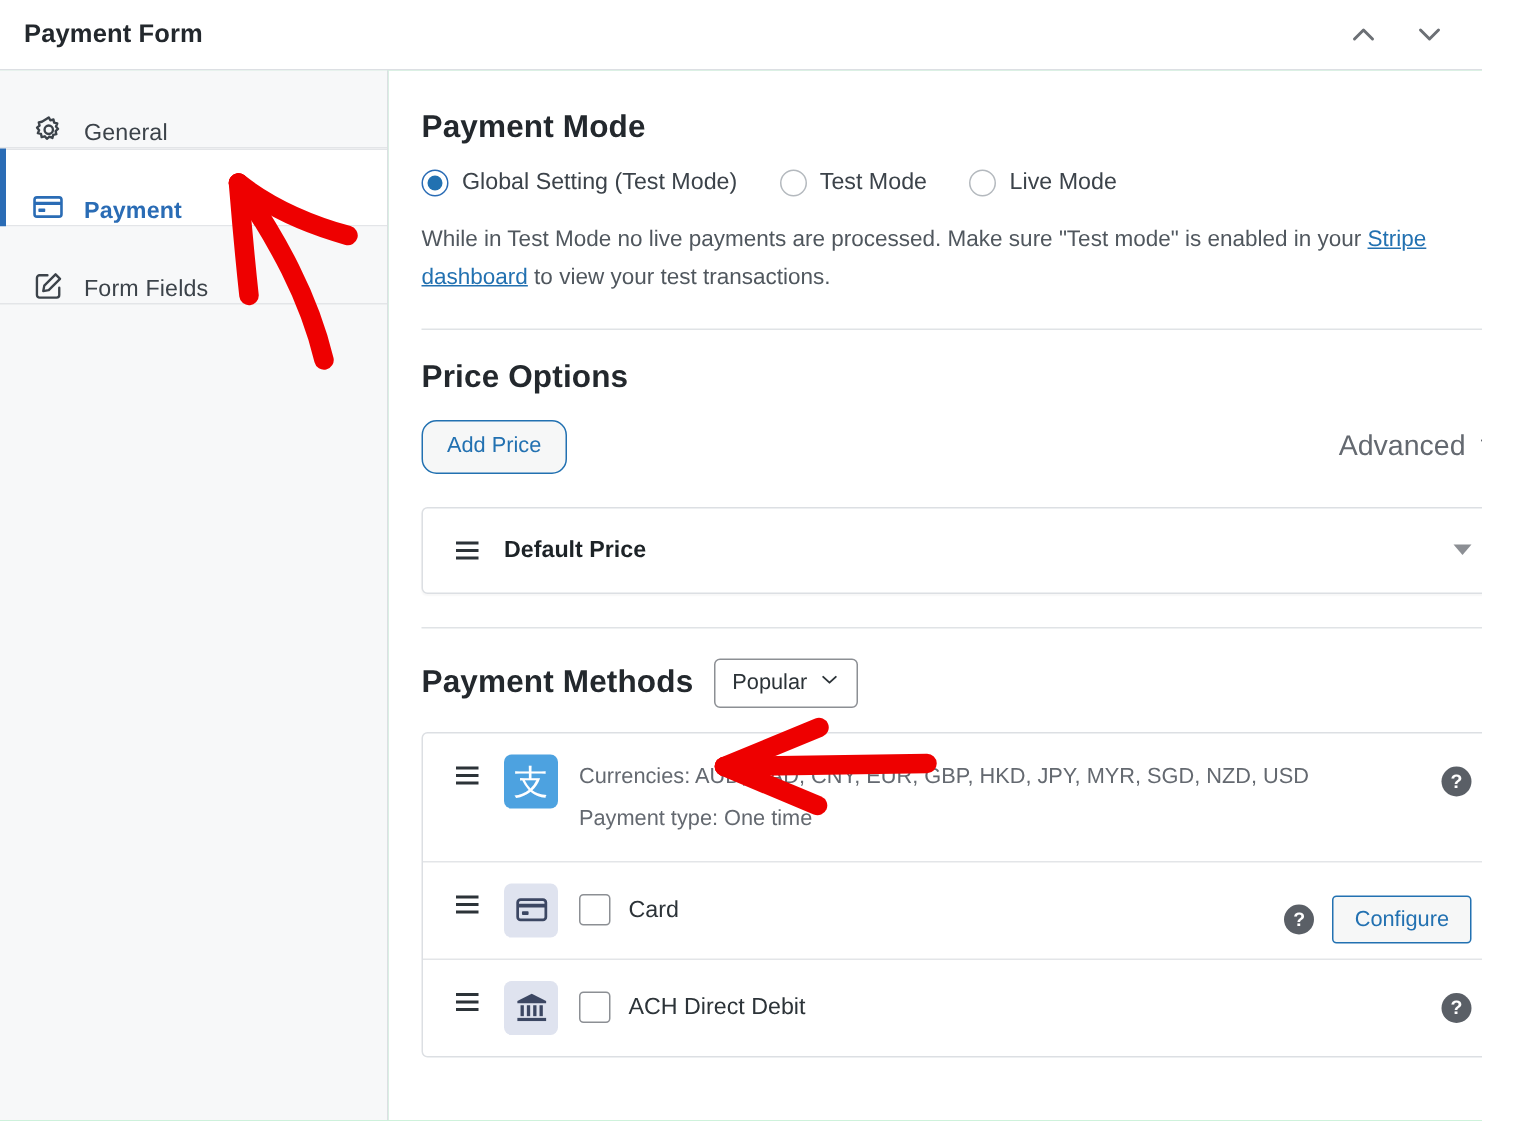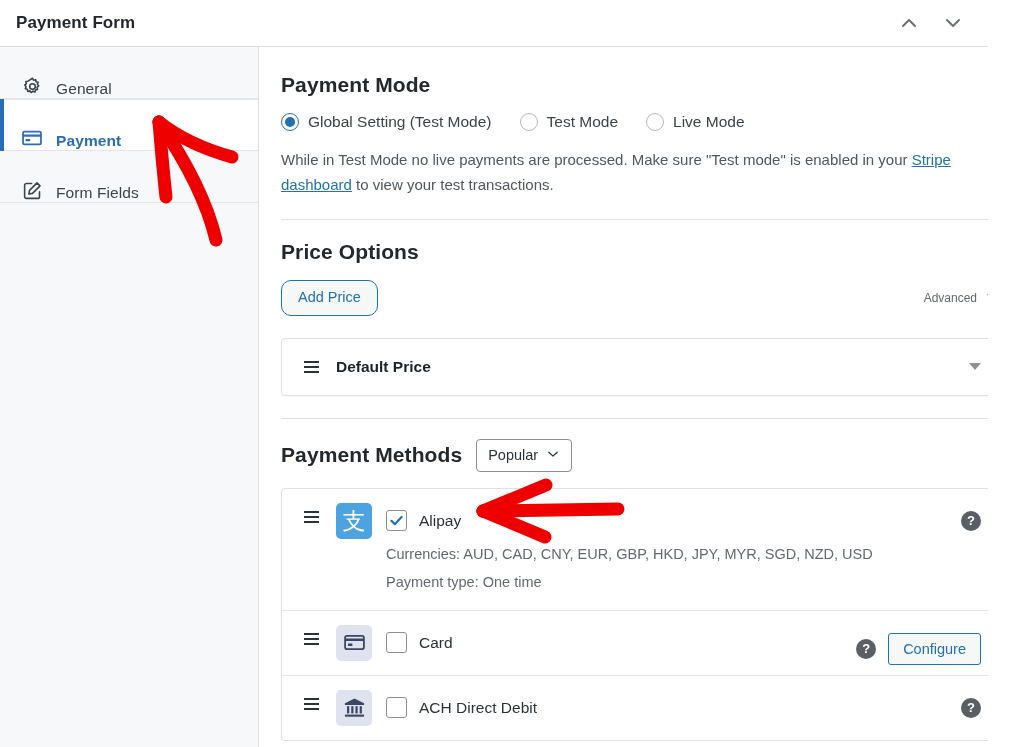--- a/index.html
+++ b/index.html
@@ -123,21 +123,21 @@
   .price-head { display: flex; align-items: center; }
   .btn-secondary {
     background: #f6f7f7; border: 1px solid #2271b1; color: #2271b1;
     border-radius: 10px; font-size: 14.5px;
     padding: 8px 16px; cursor: pointer;
     font-family: "Liberation Sans", sans-serif;
     line-height: 1.2;
   }
   .advanced-toggle {
     margin-left: auto; display: flex; align-items: center; gap: 8px;
-    font-size: 12px; color: #646970; cursor: pointer;
+    font-size: 19px; color: #646970; cursor: pointer;
   }
   .panel-row {
     margin-top: 22px;
     border: 1px solid #dcdfe3; border-radius: 4px;
     background: #fff;
     height: 58px;
     display: flex; align-items: center;
     padding: 0 18px 0 22px;
     box-shadow: 0 1px 1px rgba(0,0,0,.03);
   }
@@ -354,28 +354,20 @@
               <i></i>
               <i></i>
               <i></i>
             </span>
           <span class="pm-icon alipay">
             <svg width="34" height="34" viewBox="0 0 34 34">
               <text x="17" y="25" font-family="'DejaVu Sans', sans-serif" font-size="23" fill="#ffffff" text-anchor="middle">支</text>
             </svg>
           </span>
           <div class="pm-body">
-            <div class="pm-line1">
-              <span class="cbx">
-                <svg width="15" height="15" viewBox="0 0 16 16">
-                    <path d="M2.5 8.3 L6.2 12 L13.4 4.2" fill="none" stroke="#2271b1" stroke-width="2.3" stroke-linecap="round" stroke-linejoin="round"></path>
-                  </svg>
-              </span>
-              <span class="pm-name">Alipay</span>
-            </div>
             <div class="pm-meta">Currencies: AUD, CAD, CNY, EUR, GBP, HKD, JPY, MYR, SGD, NZD, USD</div>
             <div class="pm-meta">Payment type: One time</div>
           </div>
           <div class="pm-right">
             <span class="help-icon">?</span>
           </div>
         </div>
 
         <div class="pm-row">
           <span class="drag-handle">

